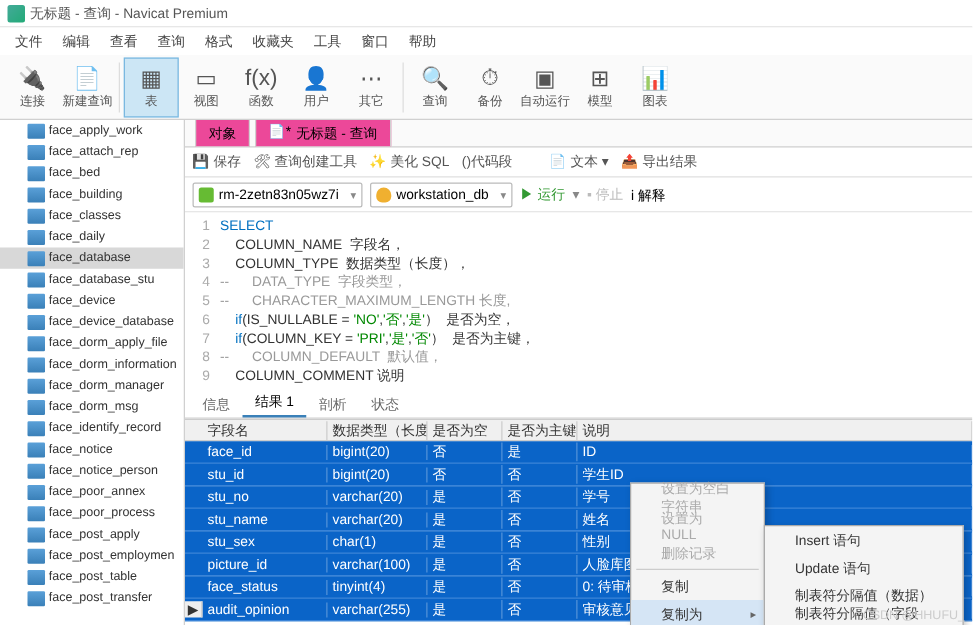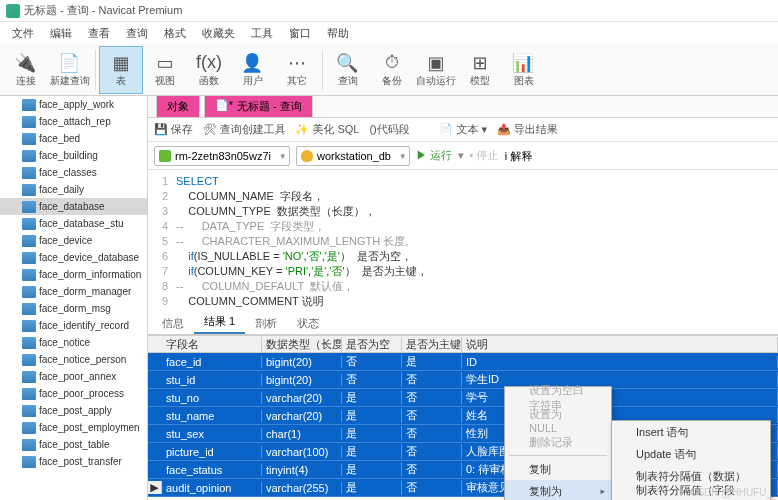--- a/index.html
+++ b/index.html
@@ -153,20 +153,21 @@
       <div class="tree-item"><div class="ticon-small"></div>face_apply_work</div>
       <div class="tree-item"><div class="ticon-small"></div>face_attach_rep</div>
       <div class="tree-item"><div class="ticon-small"></div>face_bed</div>
       <div class="tree-item"><div class="ticon-small"></div>face_building</div>
       <div class="tree-item"><div class="ticon-small"></div>face_classes</div>
       <div class="tree-item"><div class="ticon-small"></div>face_daily</div>
       <div class="tree-item selected"><div class="ticon-small"></div>face_database</div>
       <div class="tree-item"><div class="ticon-small"></div>face_database_stu</div>
       <div class="tree-item"><div class="ticon-small"></div>face_device</div>
       <div class="tree-item"><div class="ticon-small"></div>face_device_database</div>
+      <div class="tree-item"><div class="ticon-small"></div>face_dorm_apply_file</div>
       <div class="tree-item"><div class="ticon-small"></div>face_dorm_information</div>
       <div class="tree-item"><div class="ticon-small"></div>face_dorm_manager</div>
       <div class="tree-item"><div class="ticon-small"></div>face_dorm_msg</div>
       <div class="tree-item"><div class="ticon-small"></div>face_identify_record</div>
       <div class="tree-item"><div class="ticon-small"></div>face_notice</div>
       <div class="tree-item"><div class="ticon-small"></div>face_notice_person</div>
       <div class="tree-item"><div class="ticon-small"></div>face_poor_annex</div>
       <div class="tree-item"><div class="ticon-small"></div>face_poor_process</div>
       <div class="tree-item"><div class="ticon-small"></div>face_post_apply</div>
       <div class="tree-item"><div class="ticon-small"></div>face_post_employmen</div>

